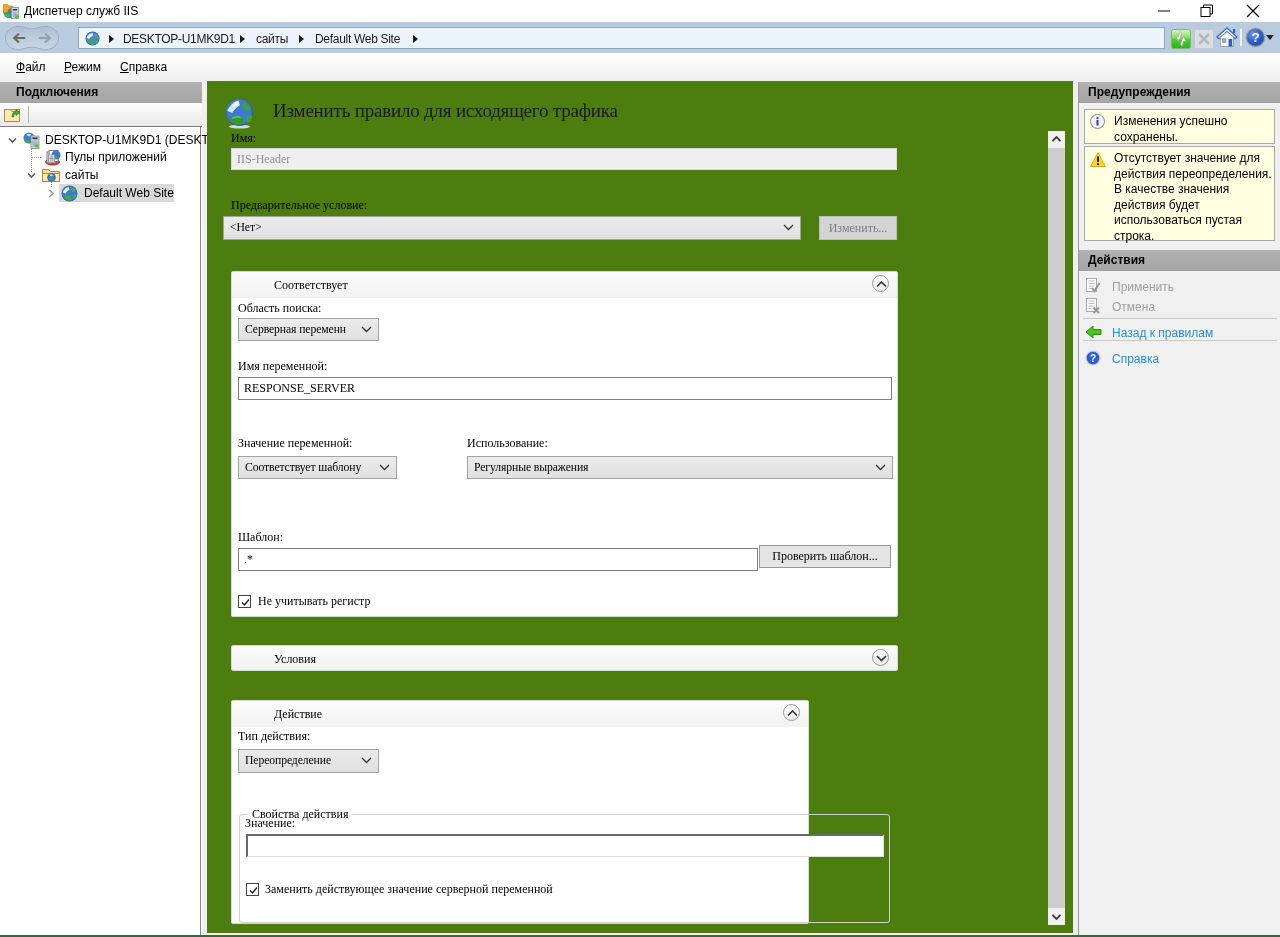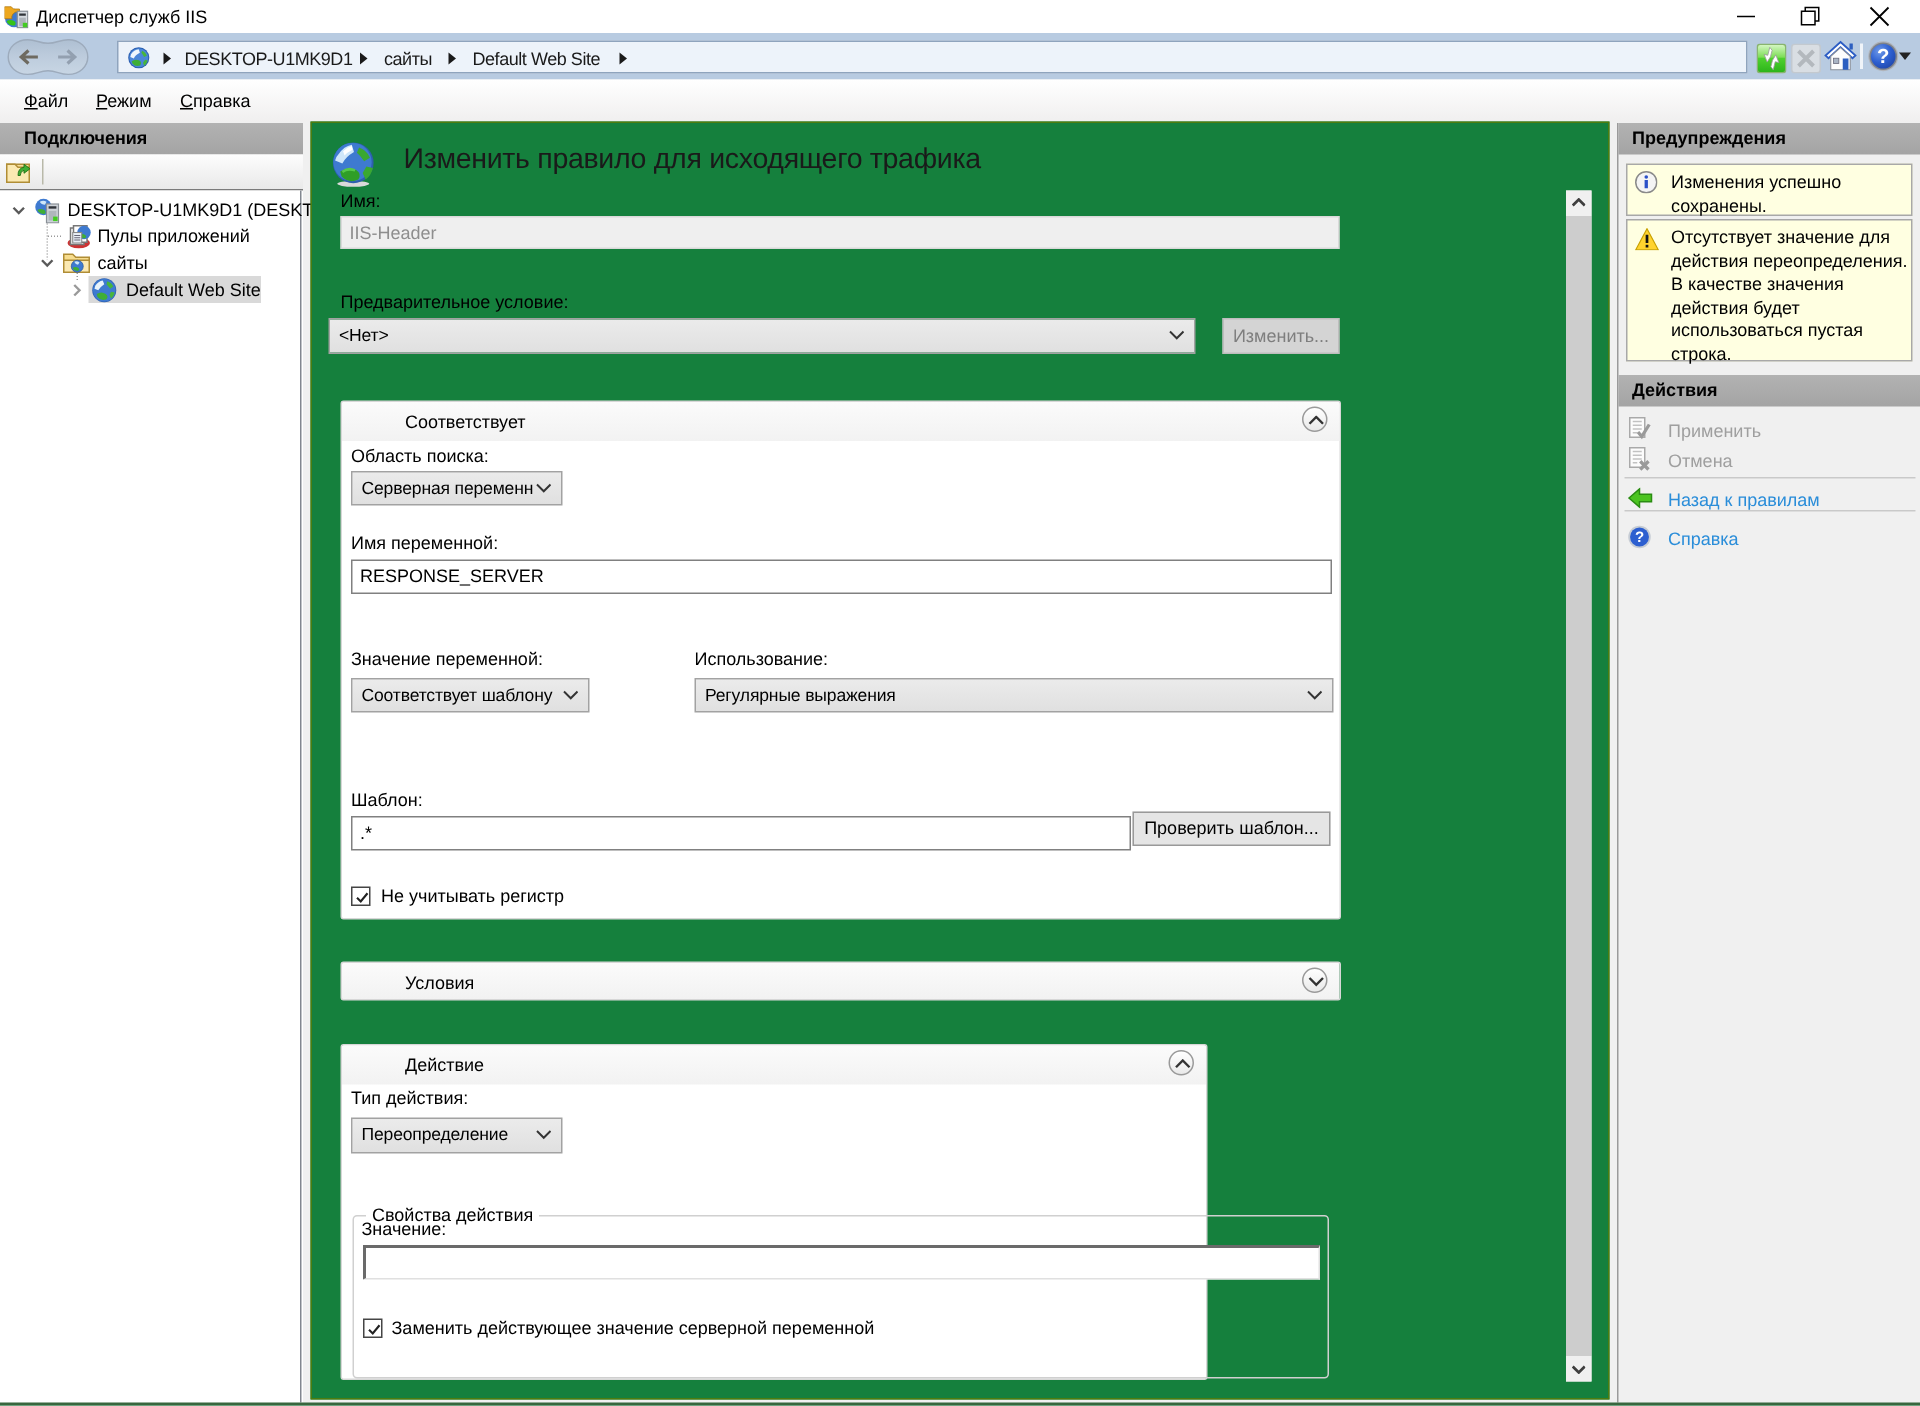--- a/index.html
+++ b/index.html
@@ -25,21 +25,21 @@
 
 
 #leftpanel { left:0; top:82px; width:202px; height:853px; background:#ffffff; }
 .panelhdr { background:linear-gradient(#b2b2b2,#a4a4a4); font-weight:bold; font-size:12px; color:#000; }
 #lefthdr { left:0; top:0; width:202px; height:21px; line-height:21px; padding-left:16px; }
 #lefttoolbar { left:0; top:21px; width:202px; height:24px; background:linear-gradient(#fdfdfd,#e9e9e9); border-bottom:1px solid #7b7b7b; }
 #treearea { left:0; top:45px; width:201px; height:808px; background:#fff; border-right:1px solid #828790; }
 .treerow { height:18px; font-size:12px; color:#000; white-space:nowrap; }
 
 
-#mainpanel { left:207px; top:81px; width:866px; height:852px; background:#15803d; border:1px solid #4d7c0f; }
+#mainpanel { left:207px; top:81px; width:866px; height:852px; background:#4d7c0f; border:5px solid #4d7c0f;font-family:Liberation Serif, serif; }
 h1 { font-size:19px; font-weight:normal; color:#1a1a1a; letter-spacing:-0.2px; }
 .lbl { font-size:12px; color:#000; white-space:nowrap; }
 .input { background:#fff; border:1px solid #808080; font-size:12px; color:#000; padding-left:5px; line-height:20px; }
 .input.disabled { background:#efefef; border:1px solid #d9d9d9; color:#8e8e8e; }
 .combo { background:linear-gradient(#ebebeb,#e0e0e0); border:1px solid #a2a2a2; font-size:11.7px; color:#000; padding-left:6px; line-height:21px; letter-spacing:-0.1px; }
 .combo svg { position:absolute; right:6px; top:7px; }
 .btn { background:#e5e5e5; border:1px solid #999999; font-size:12px; color:#000; text-align:center; }
 .btn.disabled { background:#d4d4d4; border:1px solid #bdbdbd; color:#7e7e7e; }
 .group { border:1px solid #d7d7d7; border-radius:2px; background:#fff; }
 .grouphead { position:absolute; left:0; top:0; right:0; height:26px; background:linear-gradient(#fbfbfb,#f2f2f2); border-radius:2px 2px 0 0; }

